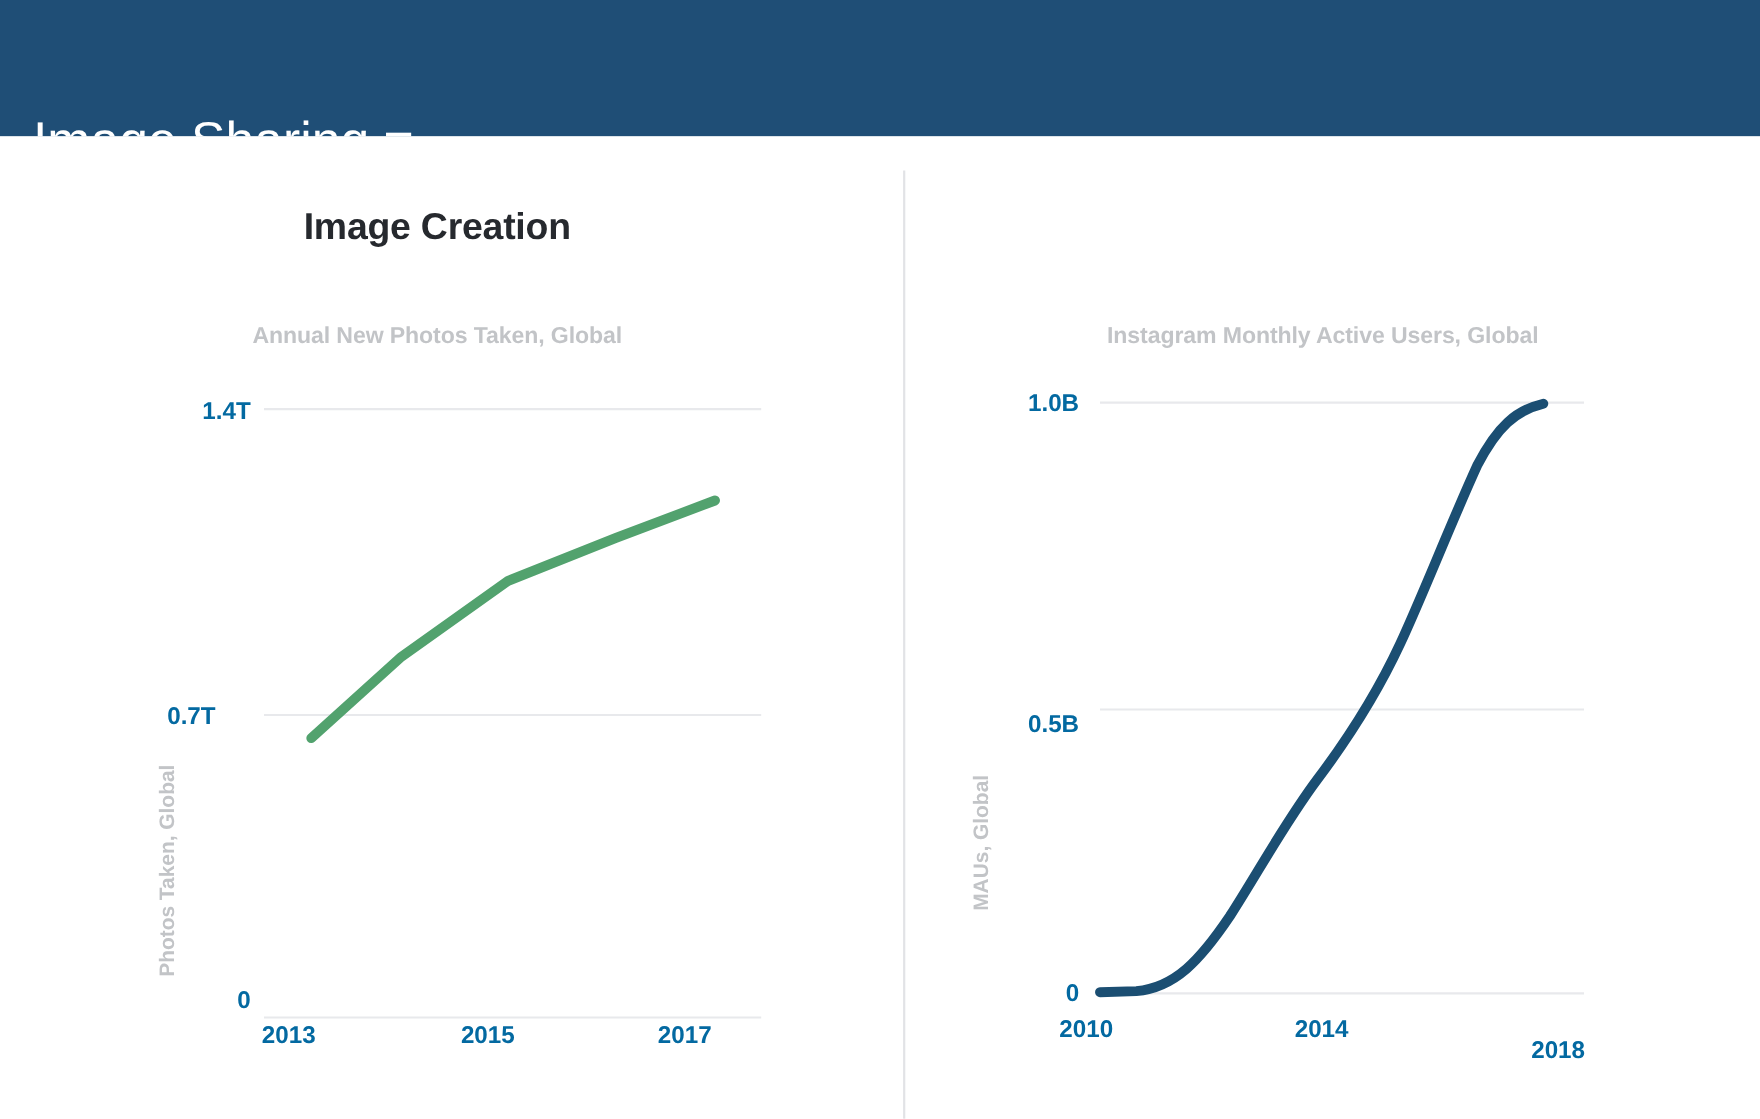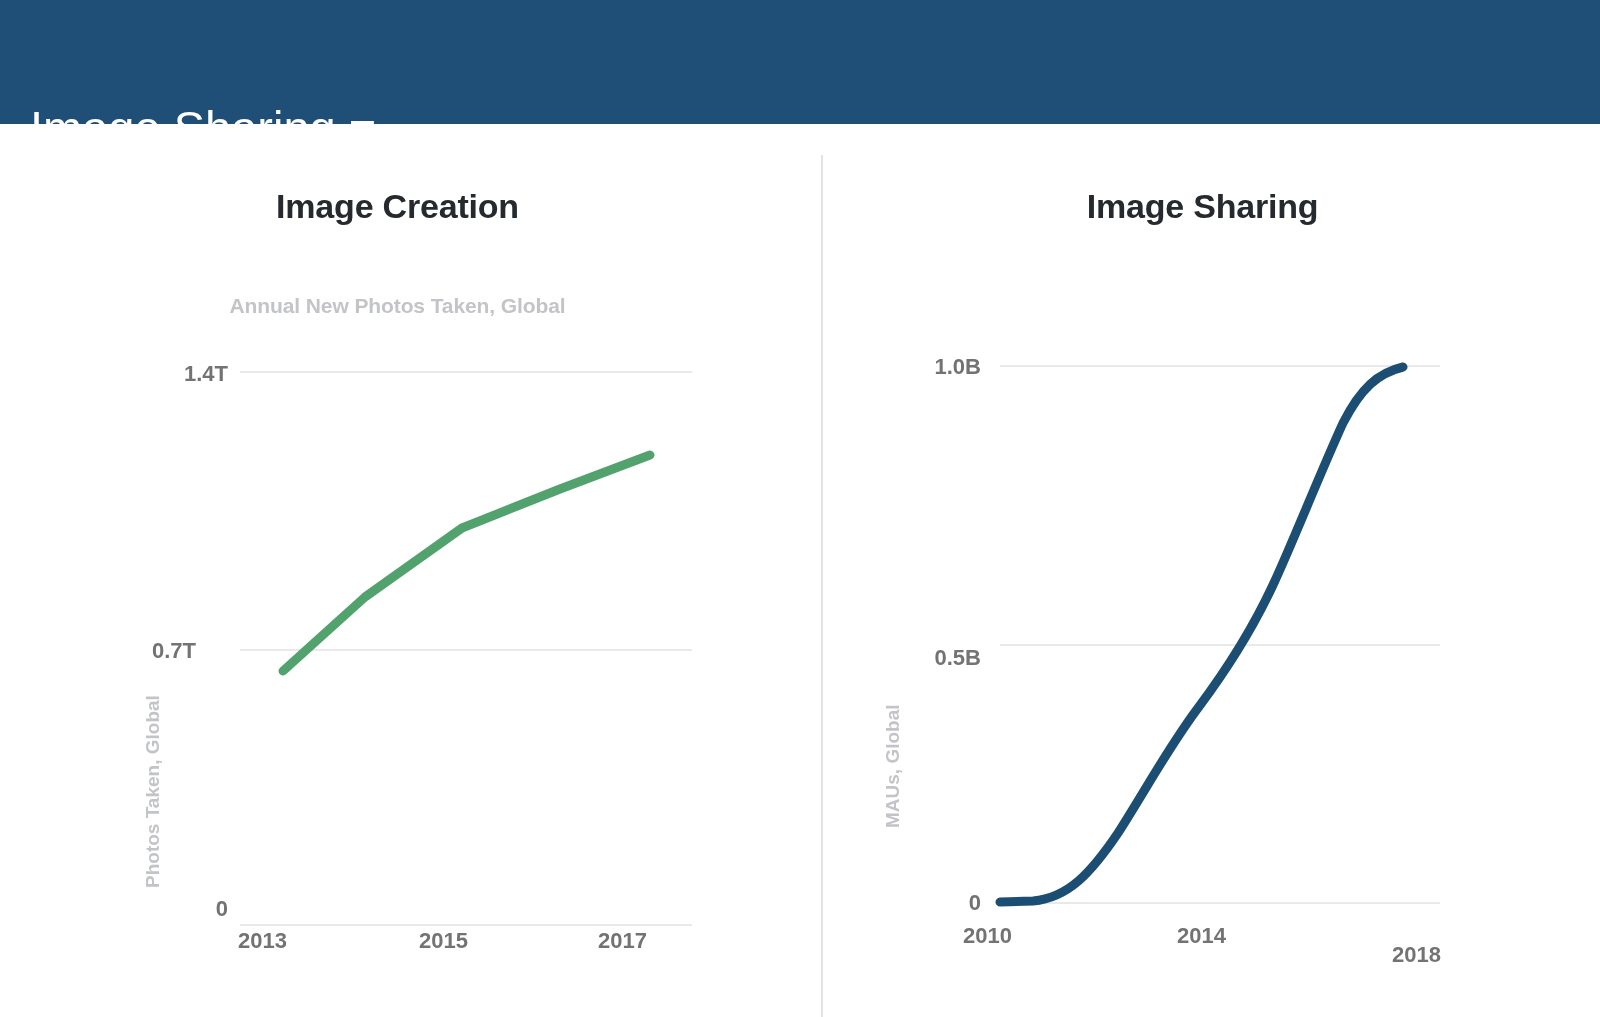--- a/index.html
+++ b/index.html
@@ -101,21 +101,21 @@
   #plot-left  { left: 120px; top: 104px; width: 600px; height: 700px; }
   #plot-right { left: 50px;  top: 104px; width: 640px; height: 700px; }
 
   .plot svg { display: block; }
 
   
   .tick-label {
     position: absolute;
     font-size: 22px;
     font-weight: bold;
-    color: #737373;
+    color: #0369a1;
     white-space: nowrap;
   }
   .y-tick { text-align: right; }
   .x-tick { text-align: left; }
 
   .axis-title {
     position: absolute;
     font-size: 19px;
     font-weight: bold;
     color: #c2c4c7;
@@ -164,22 +164,22 @@
           <line x1="120" y1="697" x2="572" y2="697" stroke="#e8e9ec" stroke-width="2"></line>
         </g>
 
         <polyline points="163,443 245,369 342,300 440,261 530,227" fill="none" stroke="#52a26e" stroke-width="9" stroke-linecap="round" stroke-linejoin="round"></polyline>
       </svg>
     </div>
   </div>
 
   <div class="panel" id="panel-right">
 
-    <div class="panel-title">Image Sharing</div>
-
+
+    <div class="panel-subtitle">Instagram Monthly Active Users, Global</div>
 
     <div class="plot" id="plot-right">
 
       <div class="axis-title" style="left: 9px; top: 600px;">MAUs, Global</div>
 
       <div class="tick-label y-tick" style="left: 0px; top: 126px; width: 108px;">1.0B</div>
       <div class="tick-label y-tick" style="left: 0px; top: 405px; width: 108px; margin-top: 12px;">0.5B</div>
       <div class="tick-label y-tick" style="left: 0px; top: 662px; width: 108px;">0</div>
 
       <div class="tick-label x-tick" style="left: 90px; top: 695px; width: 80px;">2010</div>

